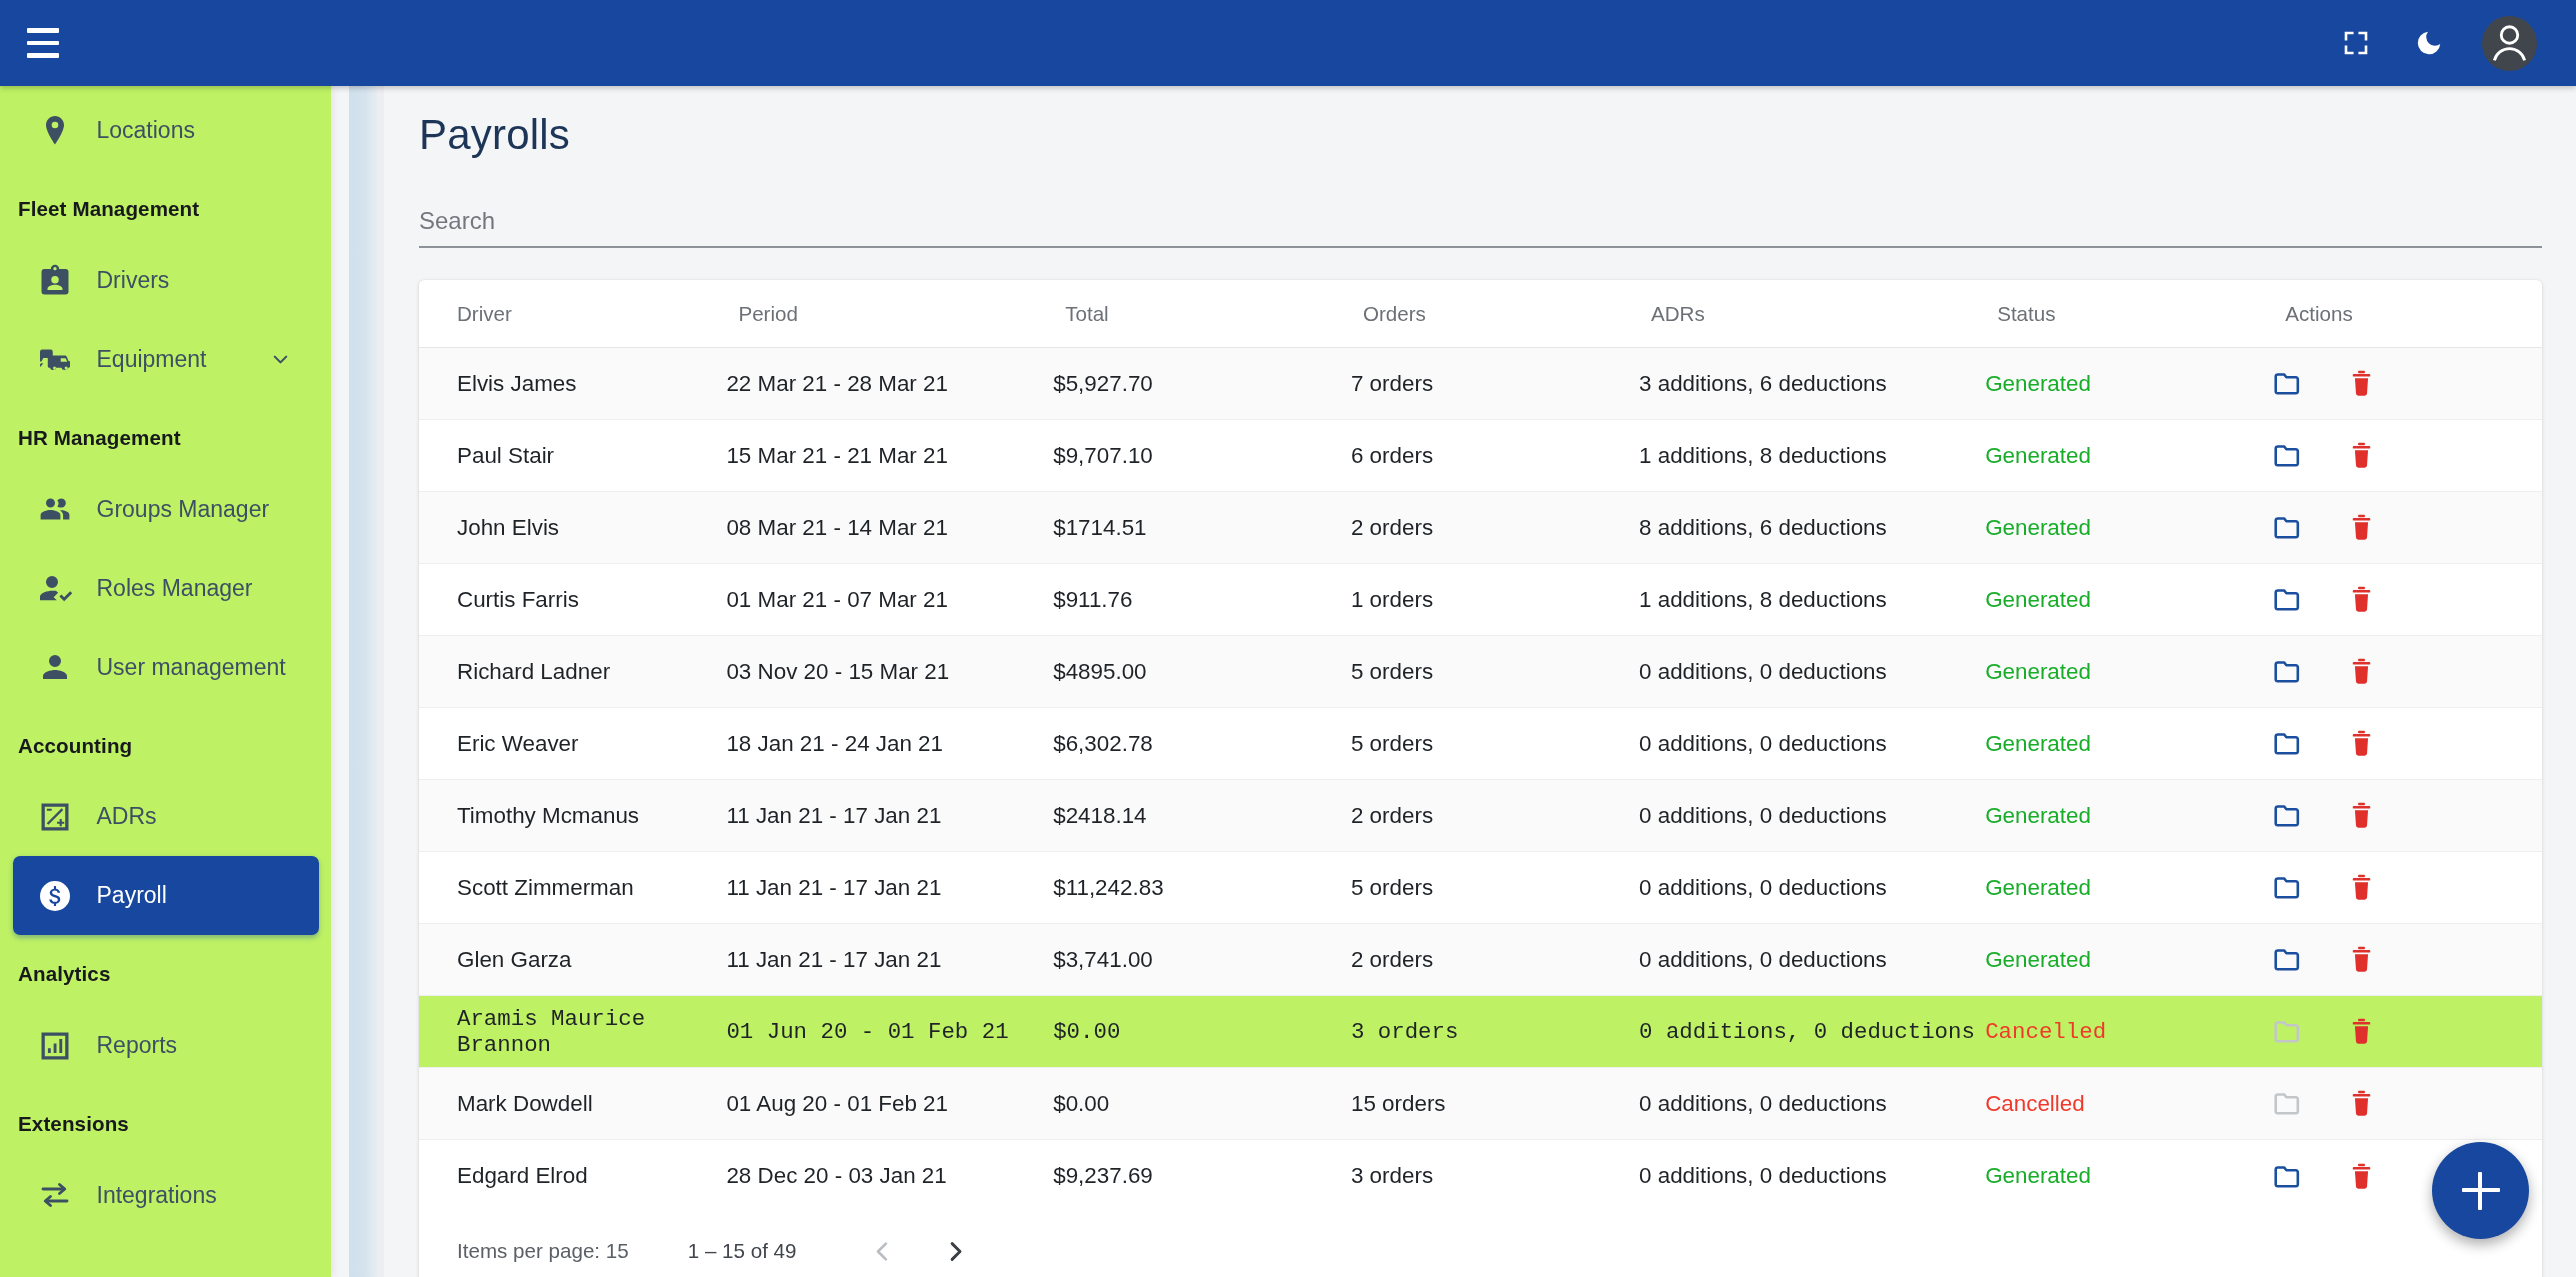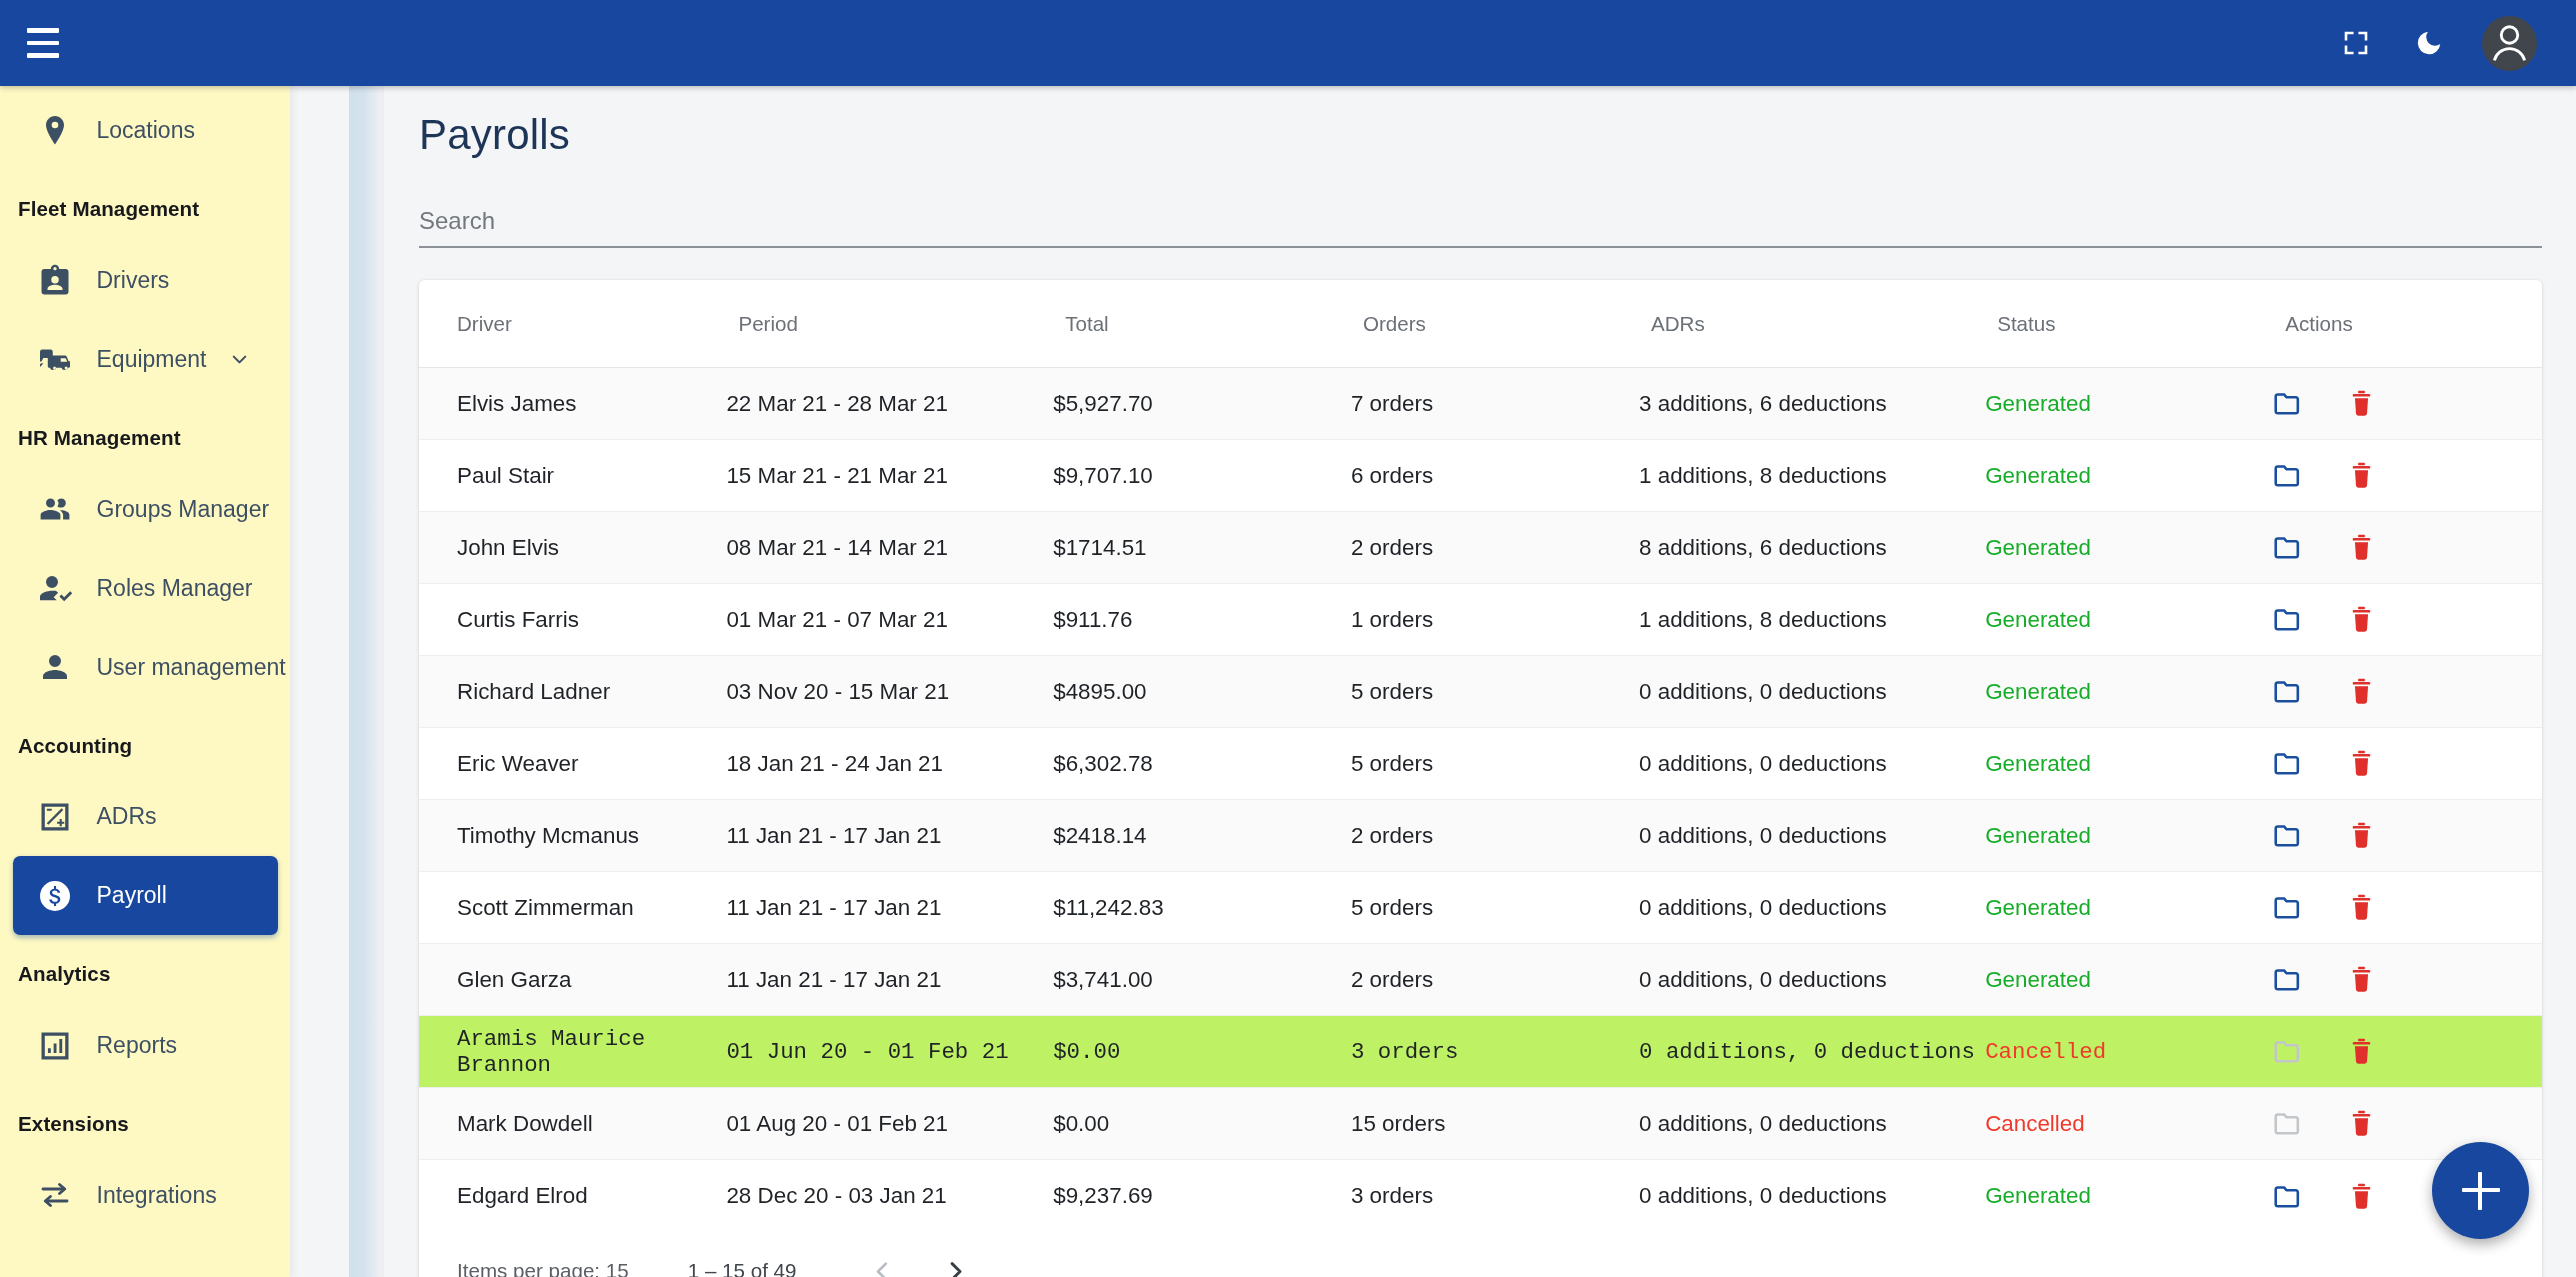--- a/index.html
+++ b/index.html
@@ -37,22 +37,22 @@
   .tb-icon { width: 39px; height: 39px; display:flex; align-items:center; justify-content:center; cursor:pointer; }
   #avatar {
     width: 55px; height: 55px; border-radius: 50%;
     background: #41464d; display:flex; align-items:center; justify-content:center;
     cursor: pointer;
   }
 
   
   #sidebar {
     position: absolute; top: 86px; left: 0;
-    width: 290px; height: 1191px;
-    background: #fef9c3;
+    width: 331px; height: 1191px;
+    background: #bef264;
     overflow: hidden;
     z-index: 20;
     box-shadow: 2.7px 0 7.2px rgba(0,0,0,.06);
   }
   #sidebar-inner { padding-top: 5.4px; }
   .nav-section {
     font-size: 20.6px; font-weight: bold; color: #17191c;
     padding: 27px 0 19.7px 18px;
     letter-spacing: 0.1px;
   }
@@ -123,21 +123,21 @@
     margin: 32px 34px 0 34px;
     background: #ffffff;
     border-radius: 5.4px 5.4px 0 0;
     box-shadow: 0 1.8px 4.5px rgba(0,0,0,.12), 0 0.9px 1.8px rgba(0,0,0,.08);
     overflow: hidden;
   }
   table { width: 100%; border-collapse: collapse; table-layout: fixed; }
   thead th {
     text-align: left;
     font-size: 20.6px; font-weight: normal; color: #6c7177;
-    height: 88px; padding: 0 0 0 12px;
+    height: 68px; padding: 0 0 0 12px;
     border-bottom: 0.9px solid #e4e6e8;
     vertical-align: middle;
   }
   tbody td {
     font-size: 22.4px; color: #1f2327;
     height: 72px; vertical-align: middle;
     border-bottom: 0.9px solid #eceeef;
   }
   tbody tr:last-child td { border-bottom: none; }
 

